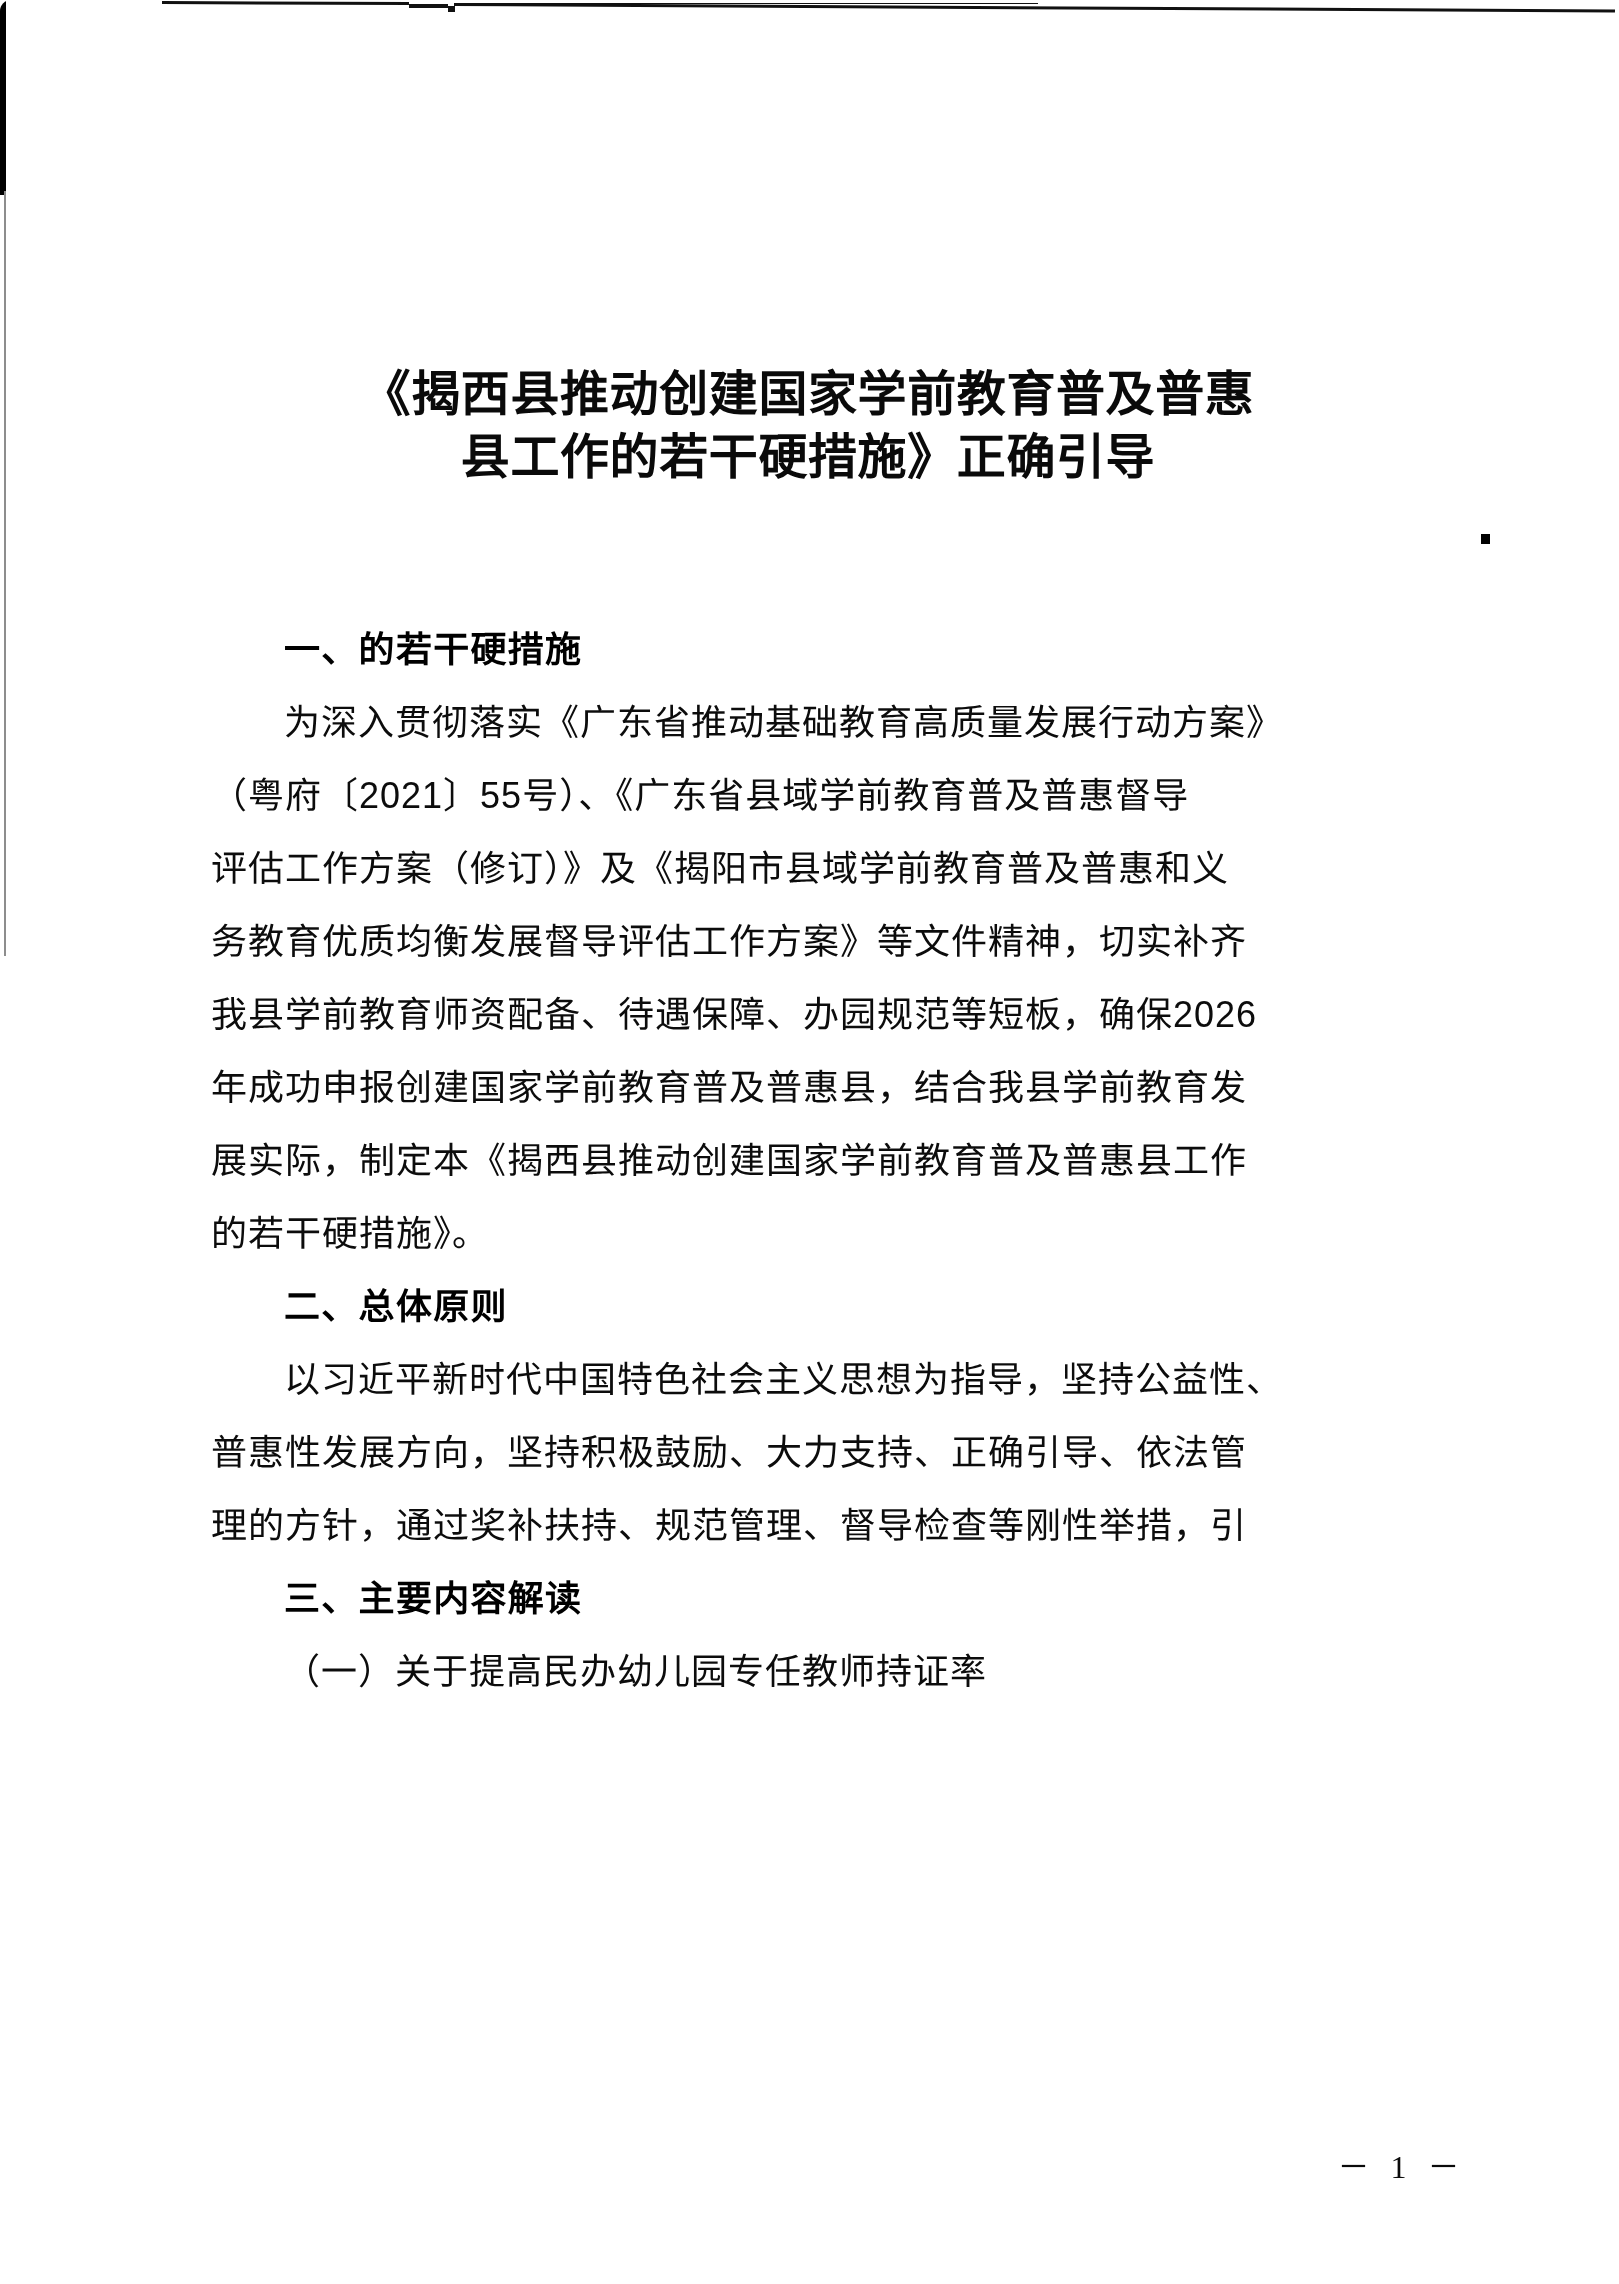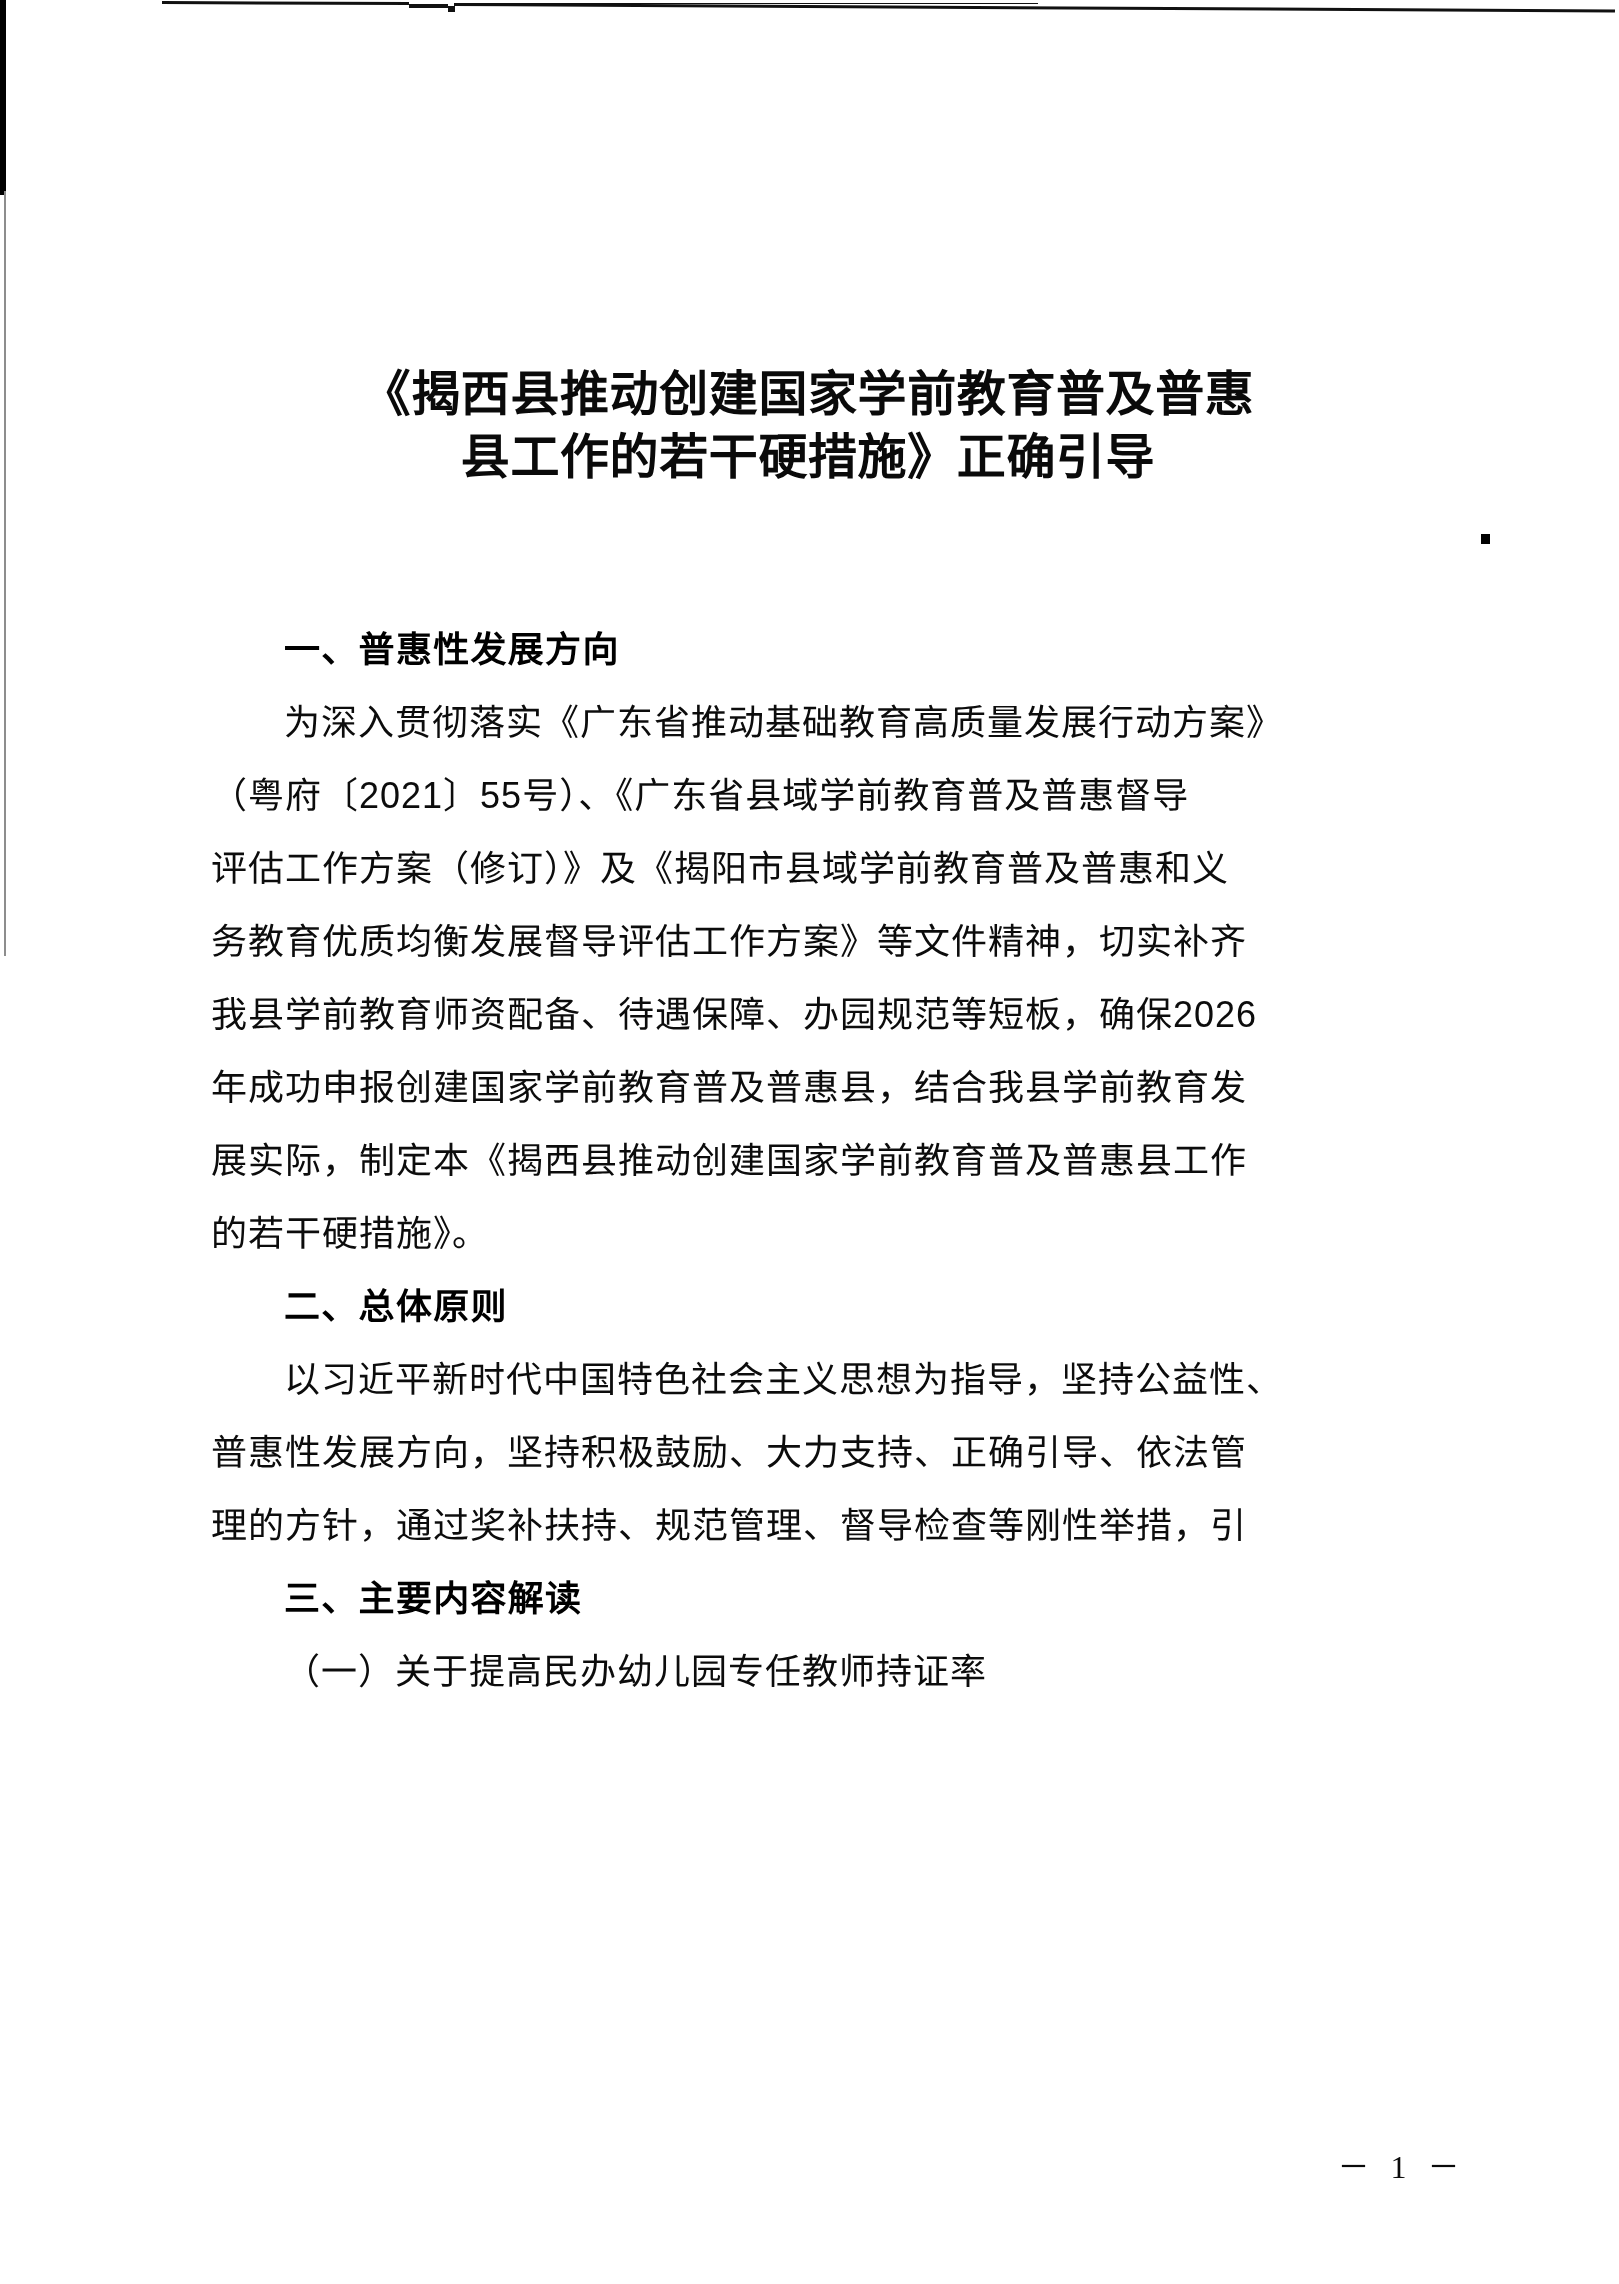--- a/index.html
+++ b/index.html
@@ -13,20 +13,21 @@
     color: #000000;
   }
 
   .page {
     position: relative;
     width: 1619px;
     height: 2284px;
     background: #ffffff;
     overflow: hidden;
     box-sizing: border-box;
+    border-radius: 11px;
   }
 
   
   .scan-edge-left {
     position: absolute;
     left: 0px;
     top: 0px;
     width: 5.8px;
     height: 195px;
     background: #000000;
@@ -147,21 +148,21 @@
 
     <div class="title-block">
       <h1 class="doc-title">
         <span class="title-line">《揭西县推动创建国家学前教育普及普惠</span>
         <span class="title-line">县工作的若干硬措施》正确引导</span>
       </h1>
     </div>
 
     <div class="body-block">
 
-      <h2 class="sec-heading">一、普惠性发展方向</h2>
+      <h2 class="sec-heading">一、的若干硬措施</h2>
       <p class="para">
         <span class="ln indent">为深入贯彻落实《广东省推动基础教育高质量发展行动方案》</span>
         <span class="ln">（粤府〔2021〕55号）、《广东省县域学前教育普及普惠督导</span>
         <span class="ln">评估工作方案（修订）》及《揭阳市县域学前教育普及普惠和义</span>
         <span class="ln">务教育优质均衡发展督导评估工作方案》等文件精神，切实补齐</span>
         <span class="ln">我县学前教育师资配备、待遇保障、办园规范等短板，确保2026</span>
         <span class="ln">年成功申报创建国家学前教育普及普惠县，结合我县学前教育发</span>
         <span class="ln">展实际，制定本《揭西县推动创建国家学前教育普及普惠县工作</span>
         <span class="ln">的若干硬措施》。</span>
       </p>

